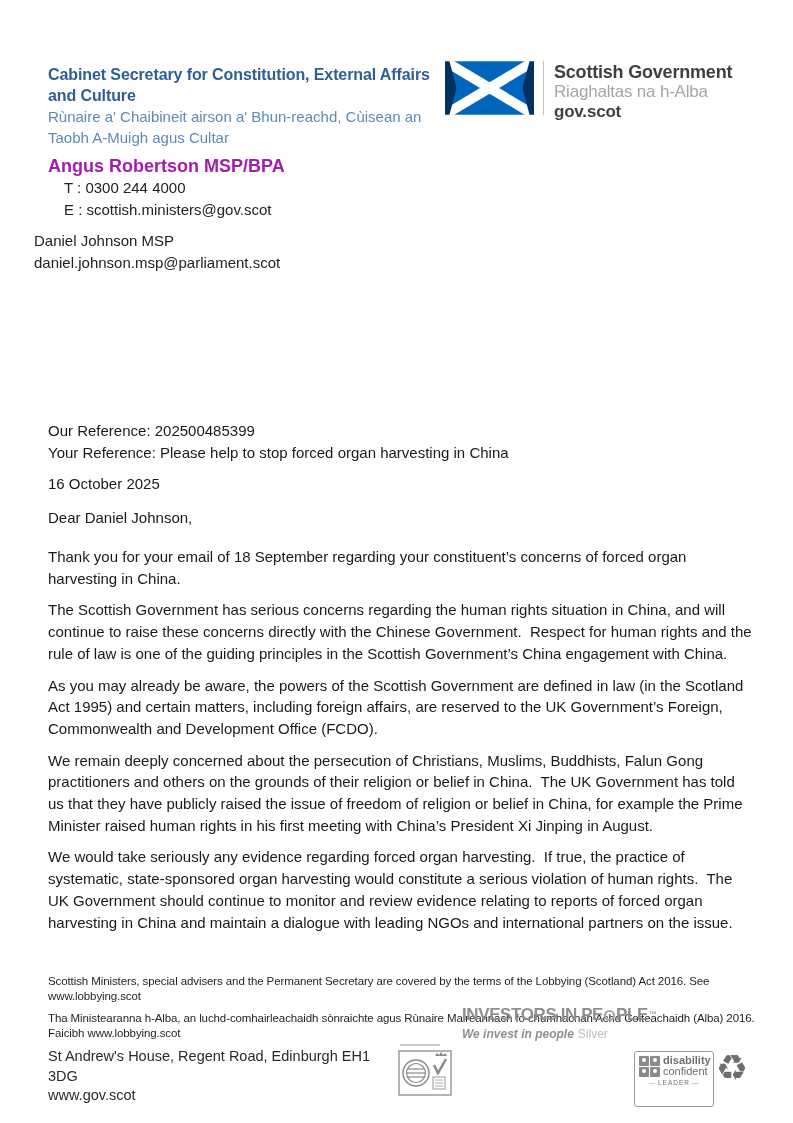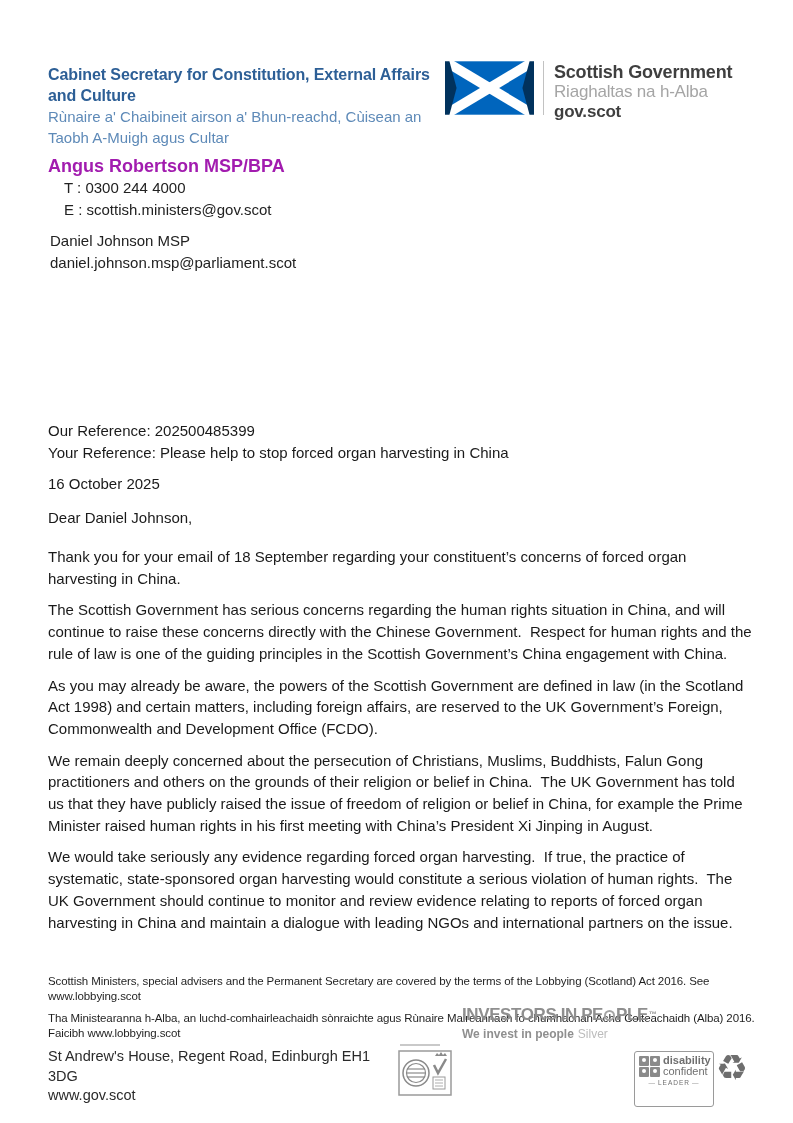--- a/index.html
+++ b/index.html
@@ -43,21 +43,21 @@
   }
   .logo-name-gaelic {
     font-size:17px; color:#a5a5a5; line-height:20px; letter-spacing:-0.2px;
   }
   .logo-domain {
     font-size:17px; font-weight:bold; color:#3f3f3f; line-height:20px; letter-spacing:-0.2px;
   }
 
   
   .contact { position:absolute; left:64px; top:177px; font-size:15px; line-height:21.5px; color:#222; }
-  .recipient { position:absolute; left:50px; top:230px; font-size:15px; line-height:21.5px; color:#222; }
+  .recipient { position:absolute; left:34px; top:230px; font-size:15px; line-height:21.5px; color:#222; }
 
   
   .refs { position:absolute; left:48px; top:420px; font-size:15px; line-height:21.5px; color:#1a1a1a; }
   .date-line { position:absolute; left:48px; top:475px; font-size:15px; color:#1a1a1a; }
   .salutation { position:absolute; left:48px; top:509px; font-size:15px; color:#1a1a1a; }
 
   
   .body-block {
     position:absolute; left:48px; top:546px; width:704px;
     font-size:15px; line-height:21.7px; color:#1a1a1a;
@@ -84,21 +84,21 @@
   .iip-line1 {
     font-size:17px; font-weight:bold; letter-spacing:-0.4px; line-height:18px;
     display:flex; align-items:center; white-space:nowrap;
   }
   .iip-o {
     display:inline-block; width:11px; height:11px; border:2.2px solid #a5a5a5;
     border-radius:50%; margin:0 1px;
   }
   .iip-tm { font-size:8px; vertical-align:top; line-height:10px; margin-left:1px; }
   .iip-line2 { font-size:12px; line-height:16px; margin-top:2px; white-space:nowrap; }
-  .iip-line2 .bold { font-weight:bold; color:#8f8f8f; }
+  .iip-line2 .bold { font-weight:bold; color:#8f8f8f;font-style:italic; }
   .iip-line2 .level { color:#bcbcbc; margin-left:4px; }
 
   .dc-badge {
     position:absolute; left:634px; top:1051px; width:80px; height:56px;
     border:1.5px solid #9a9a9a; border-radius:3px; padding:3px 4px 1px 4px;
   }
   .dc-top { display:flex; align-items:center; gap:3px; }
   .dc-grid { display:grid; grid-template-columns:10px 10px; grid-template-rows:10px 10px; gap:1px; }
   .dc-cell { background:#8a8a8a; border-radius:1px; position:relative; }
   .dc-cell::after {
@@ -162,21 +162,21 @@
     <div>Your Reference: Please help to stop forced organ harvesting in China</div>
   </div>
 
   <div class="date-line">16 October 2025</div>
 
   <div class="salutation">Dear Daniel Johnson,</div>
 
   <div class="body-block">
     <p>Thank you for your email of 18 September regarding your constituent’s concerns of forced organ harvesting in China.</p>
     <p>The Scottish Government has serious concerns regarding the human rights situation in China, and will continue to raise these concerns directly with the Chinese Government.  Respect for human rights and the rule of law is one of the guiding principles in the Scottish Government’s China engagement with China.</p>
-    <p>As you may already be aware, the powers of the Scottish Government are defined in law (in the Scotland Act 1998) and certain matters, including foreign affairs, are reserved to the UK Government’s Foreign, Commonwealth and Development Office (FCDO).</p>
+    <p>As you may already be aware, the powers of the Scottish Government are defined in law (in the Scotland Act 1995) and certain matters, including foreign affairs, are reserved to the UK Government’s Foreign, Commonwealth and Development Office (FCDO).</p>
     <p>We remain deeply concerned about the persecution of Christians, Muslims, Buddhists, Falun Gong practitioners and others on the grounds of their religion or belief in China.  The UK Government has told us that they have publicly raised the issue of freedom of religion or belief in China, for example the Prime Minister raised human rights in his first meeting with China’s President Xi Jinping in August.</p>
     <p>We would take seriously any evidence regarding forced organ harvesting.  If true, the practice of systematic, state-sponsored organ harvesting would constitute a serious violation of human rights.  The UK Government should continue to monitor and review evidence relating to reports of forced organ harvesting in China and maintain a dialogue with leading NGOs and international partners on the issue.</p>
   </div>
 
   <div class="lobbying">
     <p>Scottish Ministers, special advisers and the Permanent Secretary are covered by the terms of the Lobbying (Scotland) Act 2016. See www.lobbying.scot</p>
     <p>Tha Ministearanna h-Alba, an luchd-comhairleachaidh sònraichte agus Rùnaire Maireannach fo chumhachan Achd Coiteachaidh (Alba) 2016. Faicibh www.lobbying.scot</p>
   </div>
 
   <div class="address">

